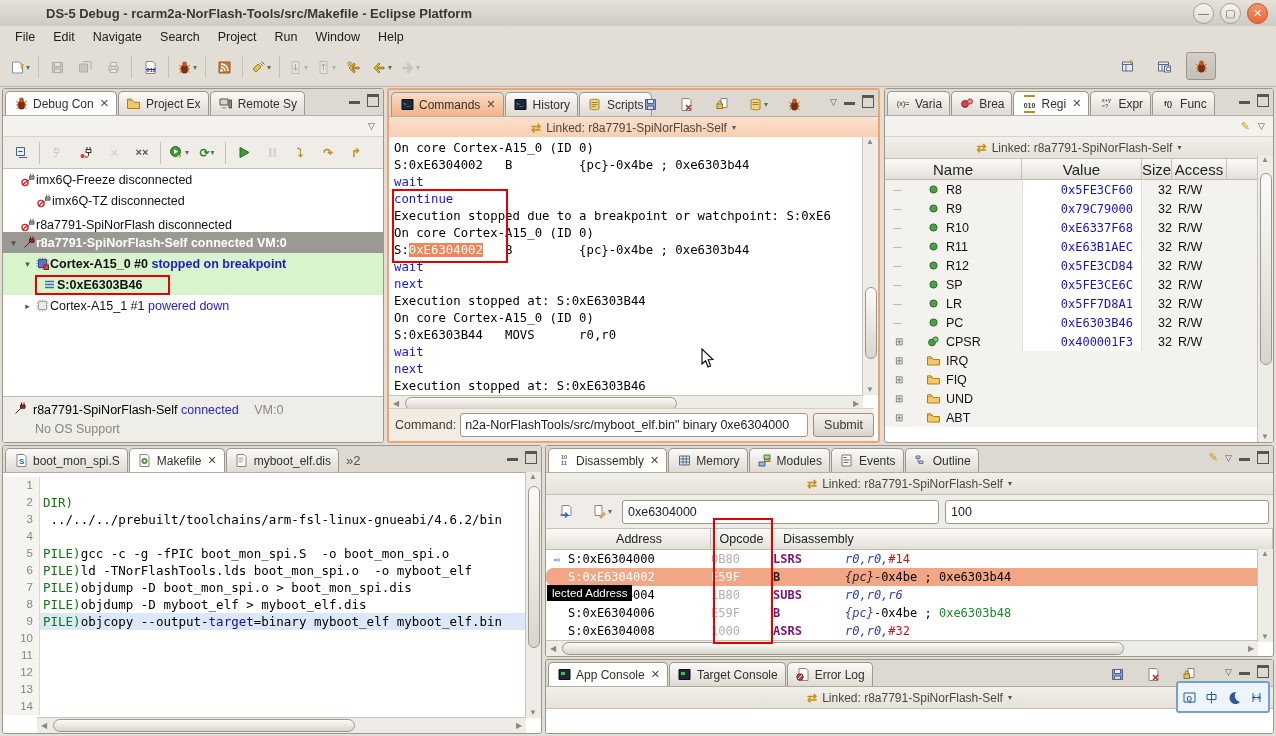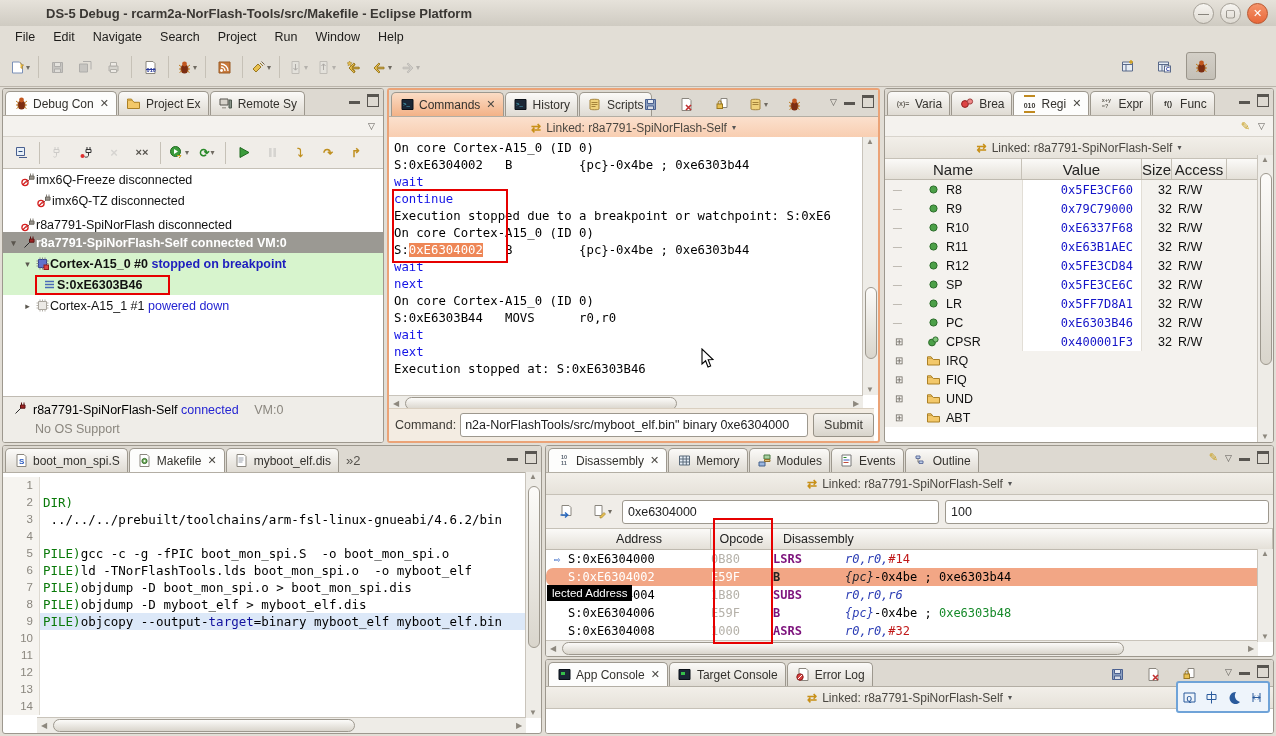--- a/index.html
+++ b/index.html
@@ -578,20 +578,21 @@
   <div class="cmdbody" id="commands-body" style="top:47px;height:258px;padding:3px 0 0 5px;">
       <div class="cline"><span>On core Cortex-A15_0 (ID 0)</span></div>
       <div class="cline"><span>S:0xE6304002   B         {pc}-0x4be ; 0xe6303b44</span></div>
       <div class="cline"><span class="s-cmd">wait</span></div>
       <div class="cline"><span class="s-cmd">continue</span></div>
       <div class="cline"><span>Execution stopped due to a breakpoint or watchpoint: S:0xE6</span></div>
       <div class="cline"><span>On core Cortex-A15_0 (ID 0)</span></div>
       <div class="cline"><span>S:</span><span class="s-hl">0xE6304002</span><span>   B         {pc}-0x4be ; 0xe6303b44</span></div>
       <div class="cline"><span class="s-cmd">wait</span></div>
       <div class="cline"><span class="s-cmd">next</span></div>
+      <div class="cline"><span>Execution stopped at: S:0xE6303B44</span></div>
       <div class="cline"><span>On core Cortex-A15_0 (ID 0)</span></div>
       <div class="cline"><span>S:0xE6303B44   MOVS      r0,r0</span></div>
       <div class="cline"><span class="s-cmd">wait</span></div>
       <div class="cline"><span class="s-cmd">next</span></div>
       <div class="cline"><span>Execution stopped at: S:0xE6303B46</span></div>
     </div>
   <div class="vscroll" style="right:0;top:47px;height:258px;">
     <div class="sarr">▲</div>
     <div class="thumb" style="position:absolute;left:2px;top:150px;width:10px;height:70px;"></div>
     <div class="sarr" style="position:absolute;bottom:1px;">▼</div>

